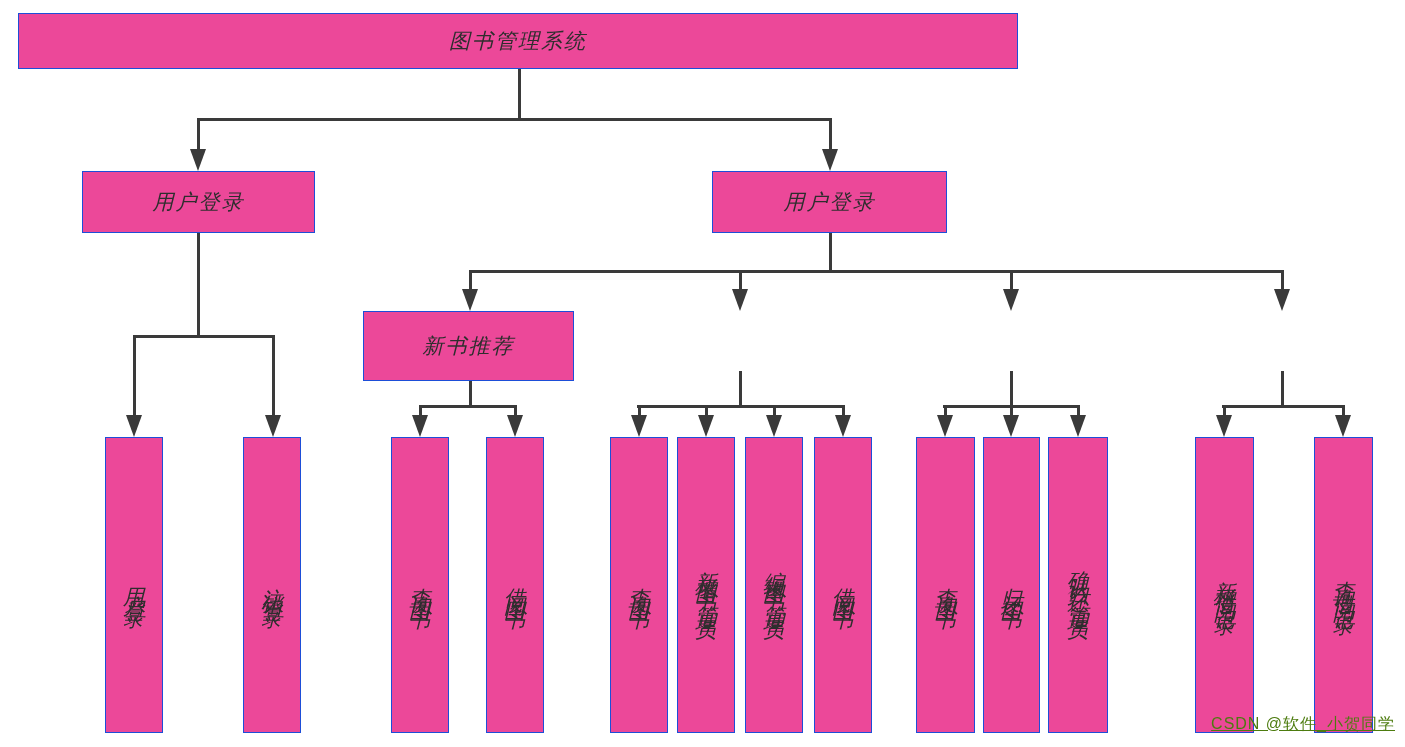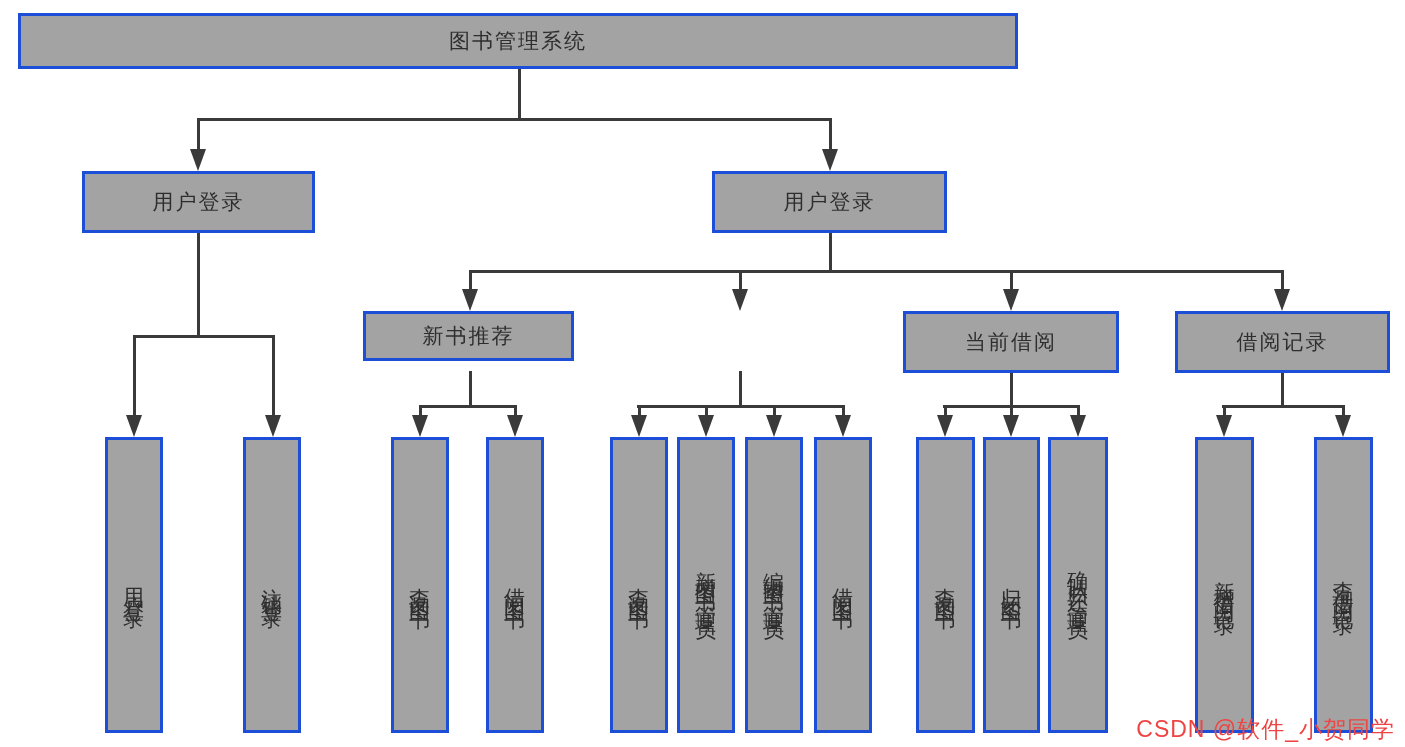--- a/index.html
+++ b/index.html
@@ -6,27 +6,28 @@
   #canvas {
     position:relative;
     width:1405px; height:747px;
     background:#ffffff;
     font-family:"Liberation Sans","DejaVu Sans",sans-serif;
     overflow:hidden;
   }
   .box {
     position:absolute;
     box-sizing:border-box;
-    background:#a3a3a3;
-    border:3px solid #1d4ed8;
+    background:#ec4899;
+    border:1px solid #1d4ed8;
     display:flex;
     align-items:center;
     justify-content:center;
     color:#2e2e2e;
     z-index:2;
+    font-style:italic;
   }
   .hbox { font-size:21px; letter-spacing:2px; }
   .vbox {
     writing-mode:vertical-rl;
     text-orientation:mixed;
     font-size:21px;
     letter-spacing:7px;
     line-height:1;
   }
   .vline { position:absolute; width:3px; background:#3a3a3a; z-index:1; }
@@ -35,25 +36,26 @@
     position:absolute;
     width:0; height:0;
     border-left:8px solid transparent;
     border-right:8px solid transparent;
     border-top:22px solid #3a3a3a;
     z-index:1;
   }
   #watermark {
     position:absolute;
     right:10px; top:714px;
-    font-size:23px;
-    color:#ef4444;
+    font-size:16px;
+    color:#4d7c0f;
     letter-spacing:1px;
     z-index:3;
     white-space:nowrap;
+    text-decoration:underline;
   }
 </style>
 </head>
 <body>
 
 <div id="canvas">
 
   <div class="vline" style="left:518px; top:66px; height:54px;"></div>
   <div class="hline" style="left:197px; top:118px; width:635px;"></div>
   <div class="vline" style="left:197px; top:118px; height:33px;"></div>
@@ -111,23 +113,21 @@
   <div class="vline" style="left:1223px; top:405px; height:12px;"></div>
   <div class="arrow" style="left:1216px; top:415px;"></div>
   <div class="vline" style="left:1342px; top:405px; height:12px;"></div>
   <div class="arrow" style="left:1335px; top:415px;"></div>
 
   <div class="box hbox" style="left:18px; top:13px; width:1000px; height:56px;">图书管理系统</div>
 
   <div class="box hbox" style="left:82px; top:171px; width:233px; height:62px;">用户登录</div>
   <div class="box hbox" style="left:712px; top:171px; width:235px; height:62px;">用户登录</div>
 
-  <div class="box hbox" style="left:363px; top:311px; width:211px; height:50px;">新书推荐</div>
-  <div class="box hbox" style="left:903px; top:311px; width:216px; height:62px;">当前借阅</div>
-  <div class="box hbox" style="left:1175px; top:311px; width:215px; height:62px;">借阅记录</div>
+  <div class="box hbox" style="left:363px; top:311px; width:211px; height:70px;">新书推荐</div>
 
   <div class="box vbox" style="left:105px; top:437px; width:58px; height:296px;">用户登录</div>
   <div class="box vbox" style="left:243px; top:437px; width:58px; height:296px;">注销登录</div>
 
   <div class="box vbox" style="left:391px; top:437px; width:58px; height:296px;">查询图书</div>
   <div class="box vbox" style="left:486px; top:437px; width:58px; height:296px;">借阅图书</div>
 
   <div class="box vbox" style="left:610px; top:437px; width:58px; height:296px;">查询图书</div>
   <div class="box vbox" style="left:677px; top:437px; width:58px; height:296px;">新增图书（管理员）</div>
   <div class="box vbox" style="left:745px; top:437px; width:58px; height:296px;">编辑图书（管理员）</div>

